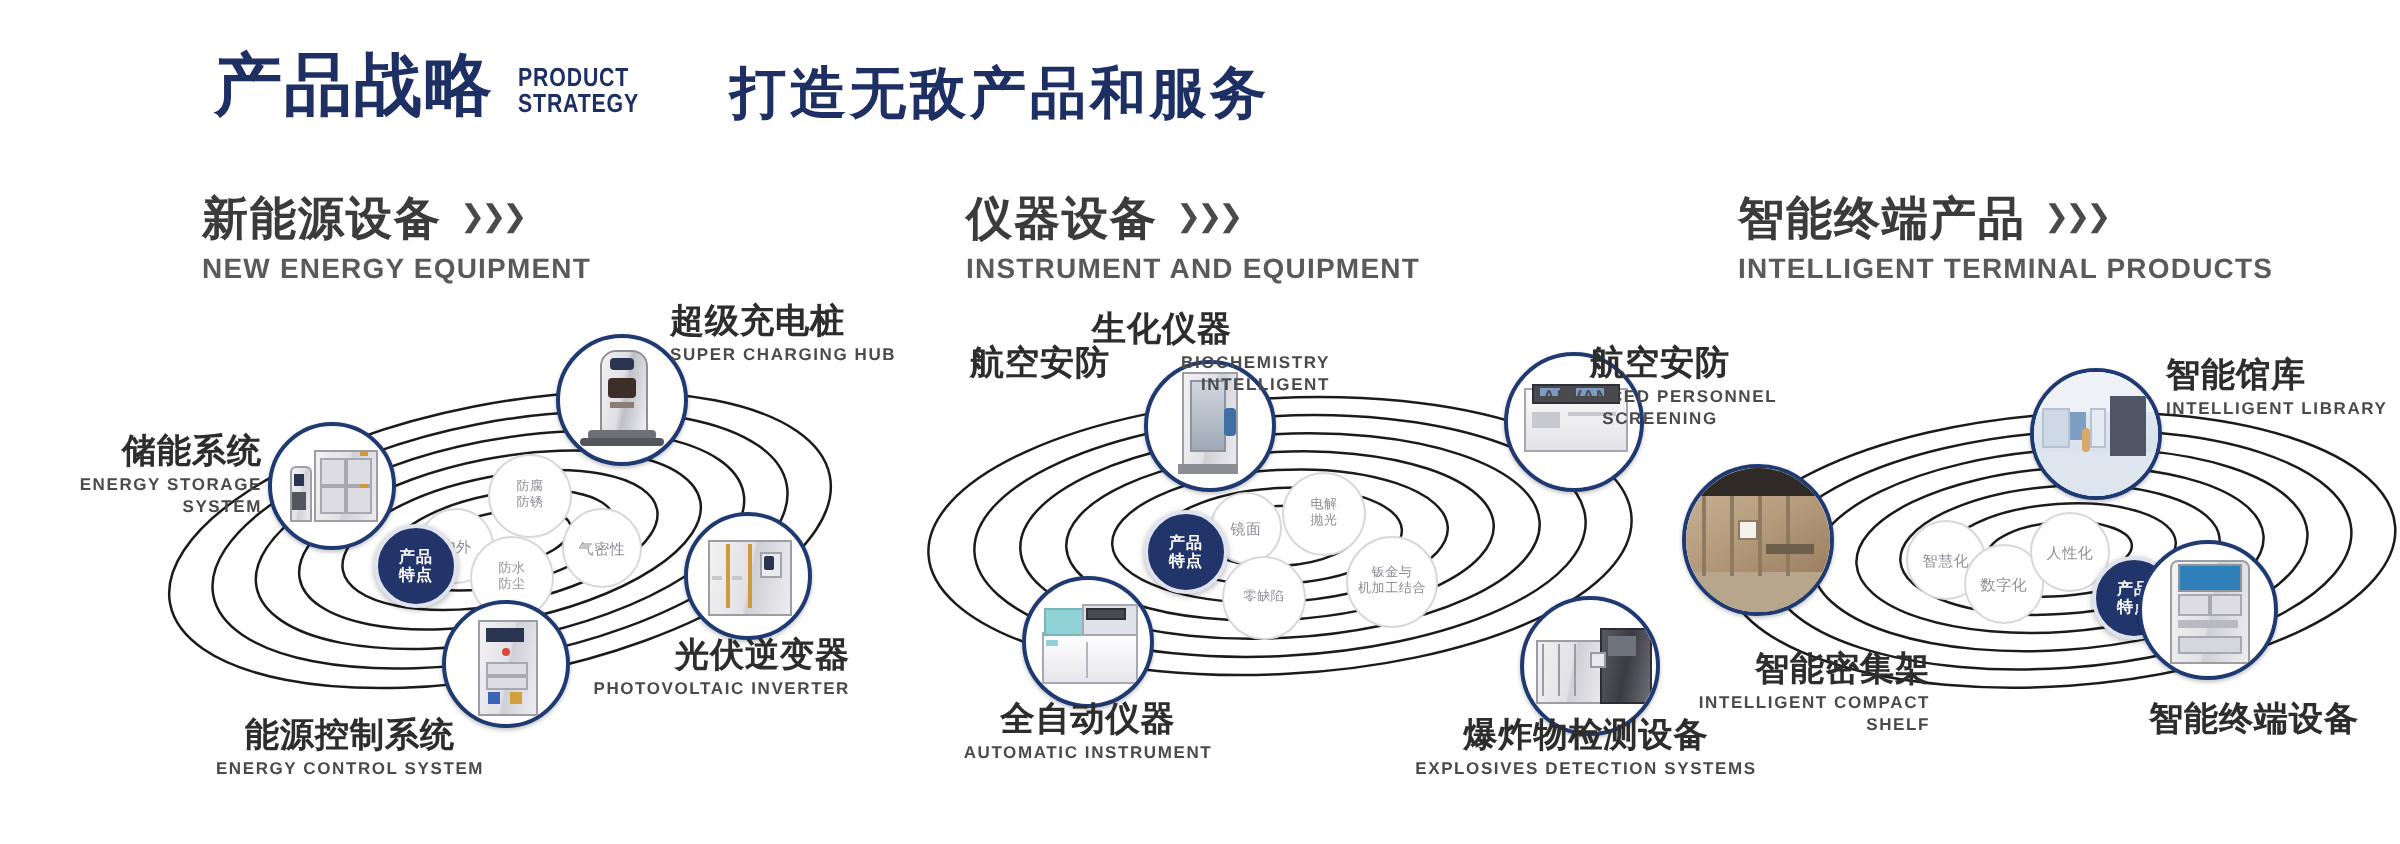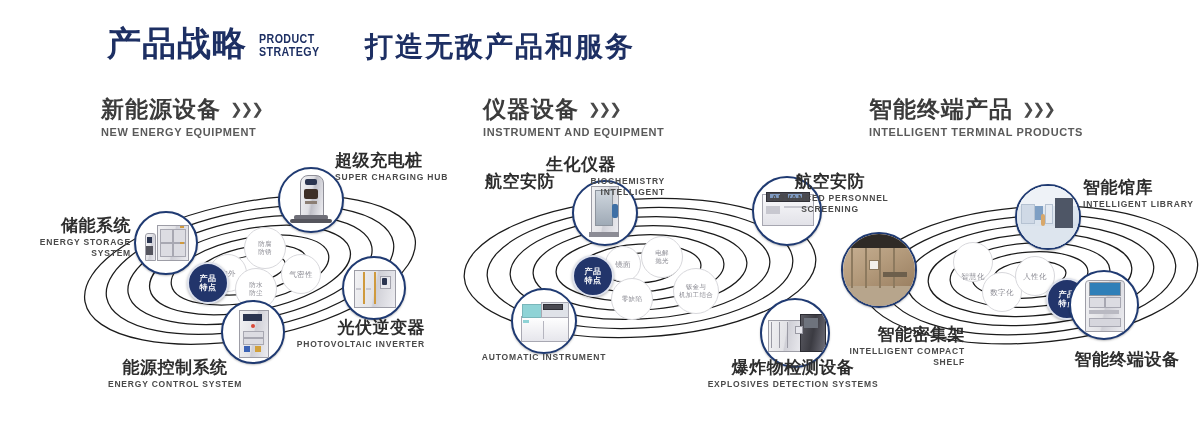--- a/index.html
+++ b/index.html
@@ -28,21 +28,21 @@
   }
 
   
   .sect{position:absolute;}
   .sect .cn{
     font-size:23px;font-weight:bold;color:#3b3b3b;letter-spacing:1px;
     line-height:26px;display:flex;gap:9px;white-space:nowrap;
   }
   .sect .chev{font-size:15px;color:#4a4a4a;letter-spacing:-2px;font-weight:bold;}
   .sect .en{
-    font-size:11px;color:#5a5a5a;letter-spacing:.6px;margin-top:4px;
+    font-size:14px;color:#5a5a5a;letter-spacing:.6px;margin-top:4px;
     font-weight:bold;white-space:nowrap;
   }
 
   
   .cluster{position:absolute;}
   .rings{position:absolute;left:0;top:0;}
 
   
   .bub{
     position:absolute;border-radius:50%;overflow:hidden;
@@ -324,20 +324,21 @@
       <div class="en" style="margin-top:0;text-align:right;padding-right:4px;">INTELLIGENT</div>
     </div>
 
     <div class="plab" style="left:320px;top:172px;">
       <div class="cn" style="text-align:center;width:150px;">航空安防</div>
       <div class="en" style="text-align:center;width:150px;">ADVANCED PERSONNEL</div>
       <div class="en" style="margin-top:0;text-align:center;width:150px;">SCREENING</div>
     </div>
 
     <div class="plab c" style="left:24px;top:350px;width:170px;">
+      <div class="cn">全自动仪器</div>
       <div class="en">AUTOMATIC INSTRUMENT</div>
     </div>
 
     <div class="plab c" style="left:258px;top:358px;width:200px;">
       <div class="cn">爆炸物检测设备</div>
       <div class="en">EXPLOSIVES DETECTION SYSTEMS</div>
     </div>
   </div>
 
   <div class="cluster" style="left:790px;top:0px;width:410px;height:422px;">
@@ -347,21 +348,21 @@
         <ellipse cx="205" cy="275" rx="36" ry="14"></ellipse>
         <ellipse cx="205" cy="275" rx="58" ry="23"></ellipse>
         <ellipse cx="205" cy="275" rx="80" ry="32"></ellipse>
         <ellipse cx="205" cy="275" rx="102" ry="41"></ellipse>
         <ellipse cx="205" cy="275" rx="124" ry="50"></ellipse>
         <ellipse cx="205" cy="275" rx="146" ry="59"></ellipse>
         <ellipse cx="205" cy="275" rx="168" ry="68"></ellipse>
       </g>
     </svg>
 
-    <div class="feat" style="left:128px;top:242px;width:38px;height:38px;align-items:flex-end;">
+    <div class="feat" style="left:128px;top:260px;width:38px;height:38px;">
       <span>智慧化</span>
     </div>
     <div class="feat" style="left:157px;top:272px;width:38px;height:38px;">
       <span>数字化</span>
     </div>
     <div class="feat" style="left:190px;top:256px;width:38px;height:38px;">
       <span>人性化</span>
     </div>
 
     <div class="core" style="left:221px;top:278px;width:38px;height:38px;">

